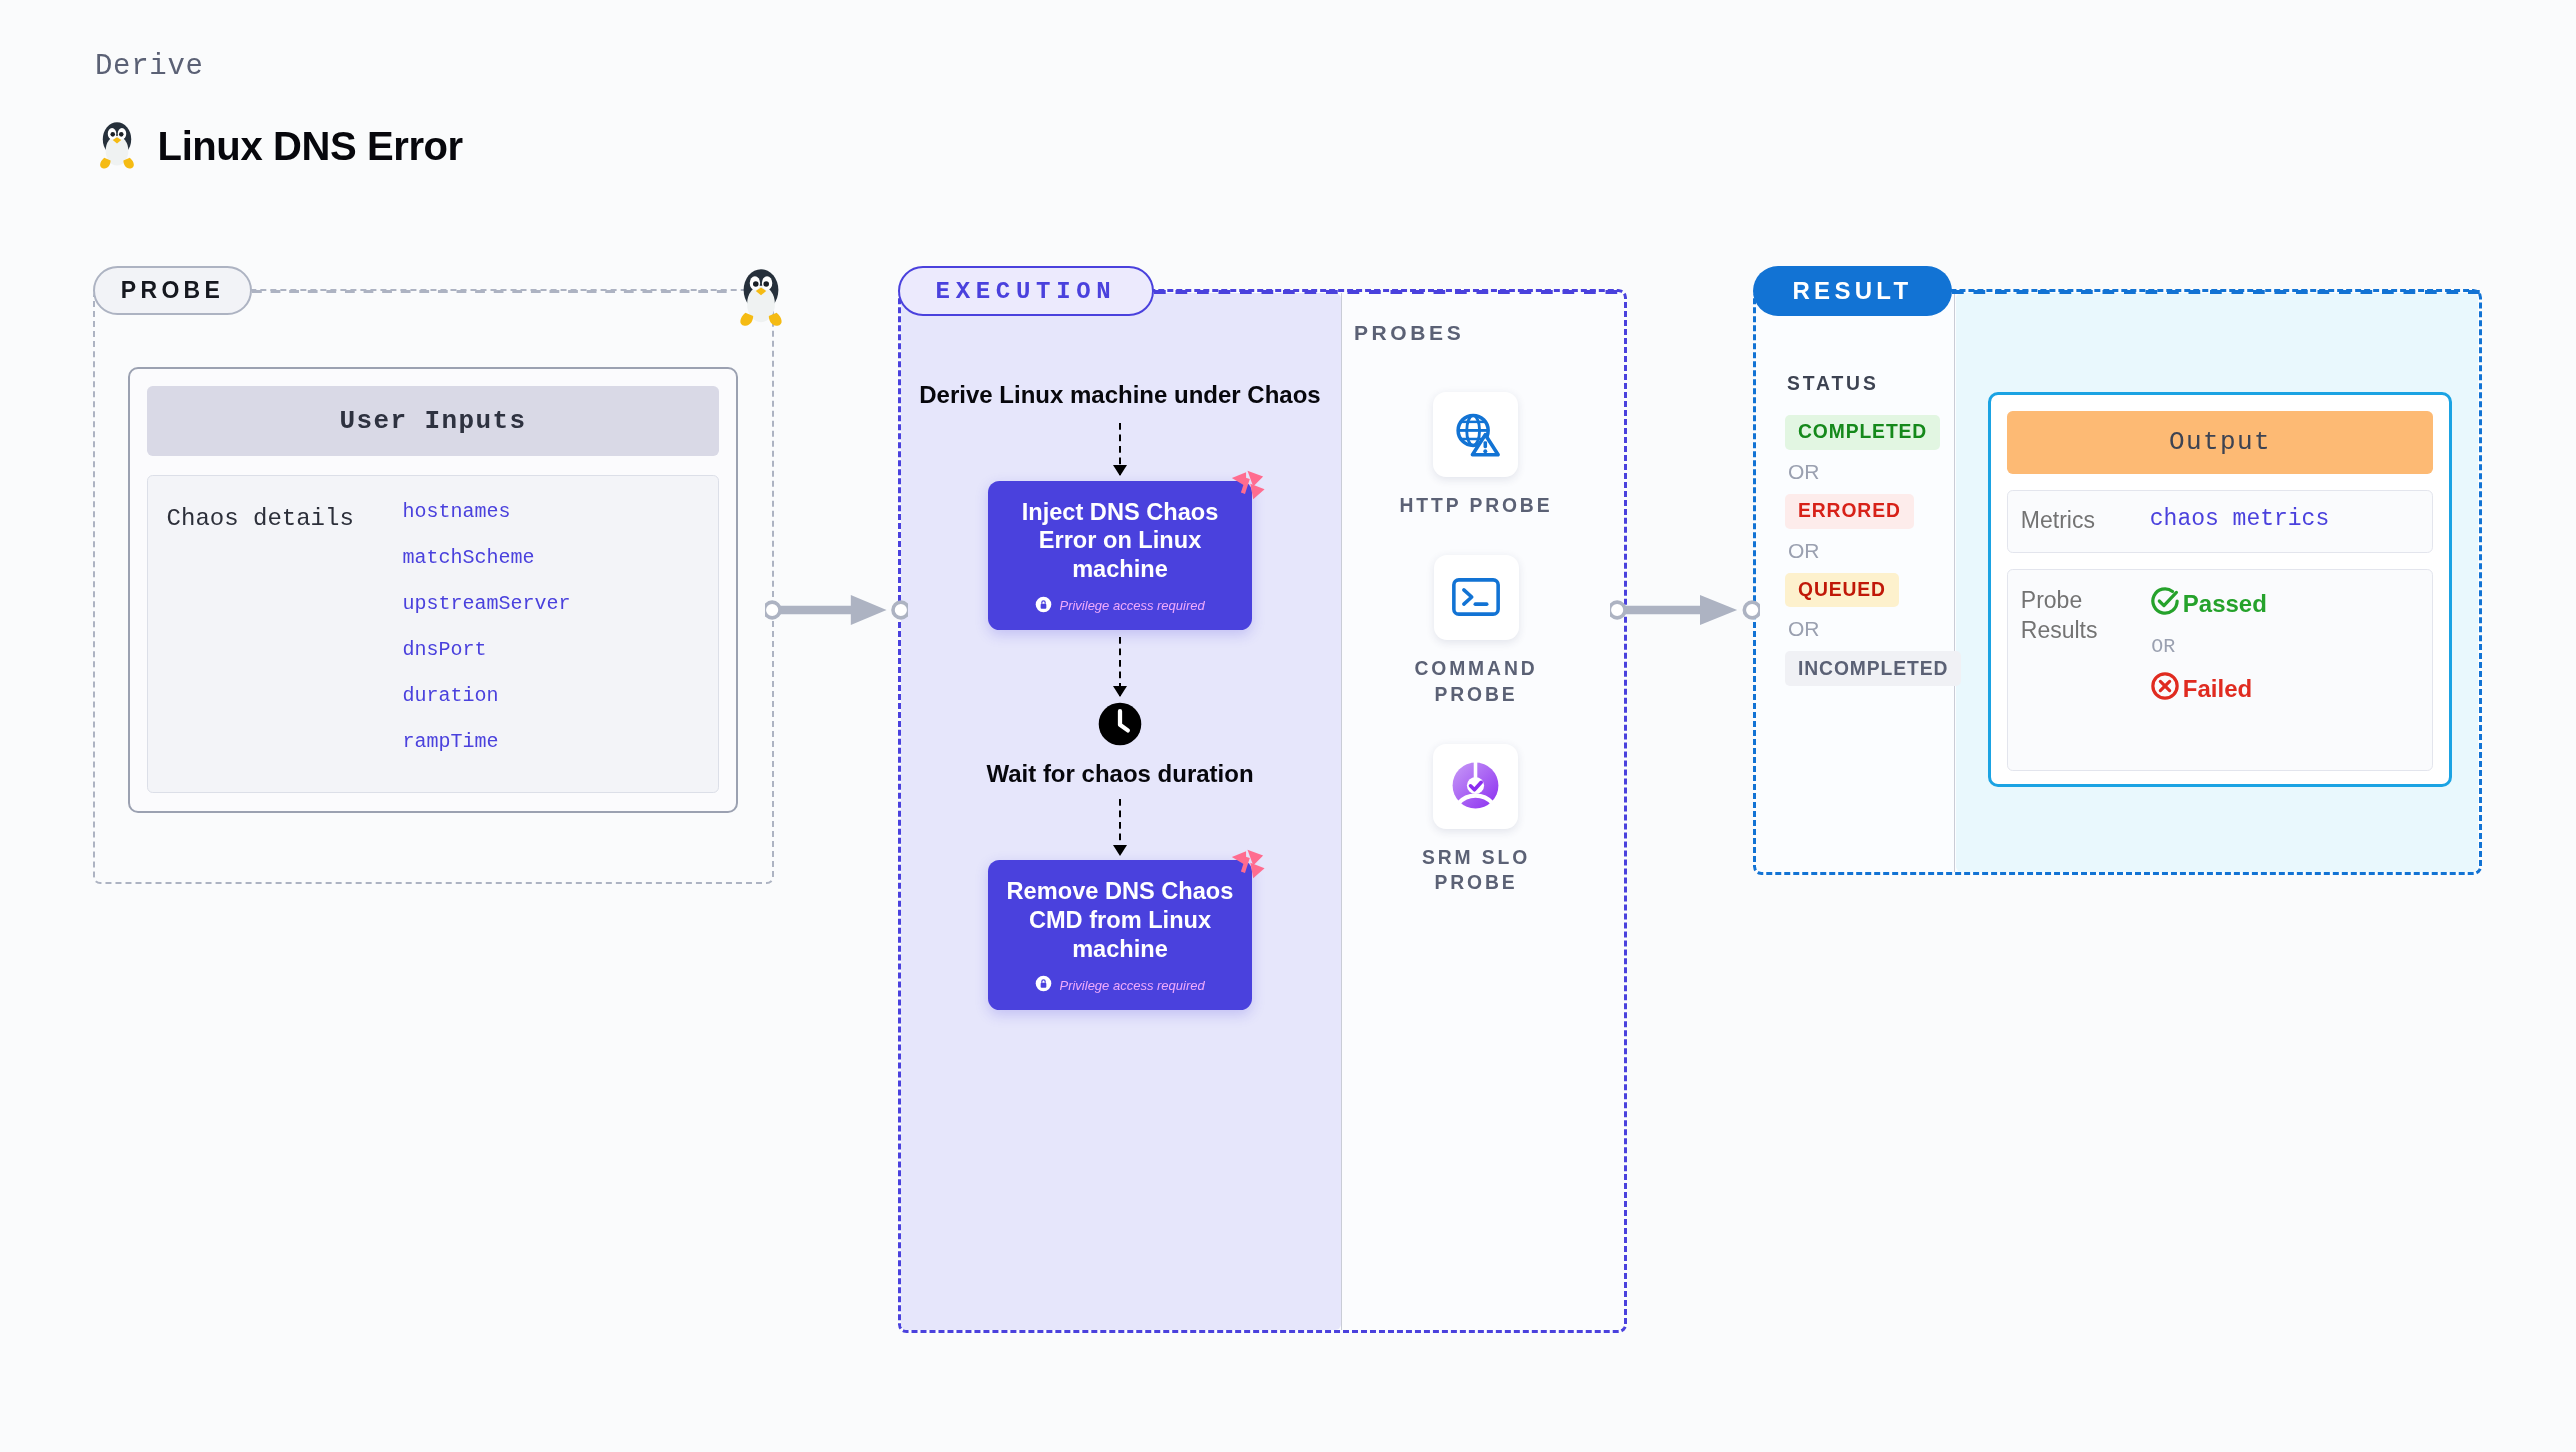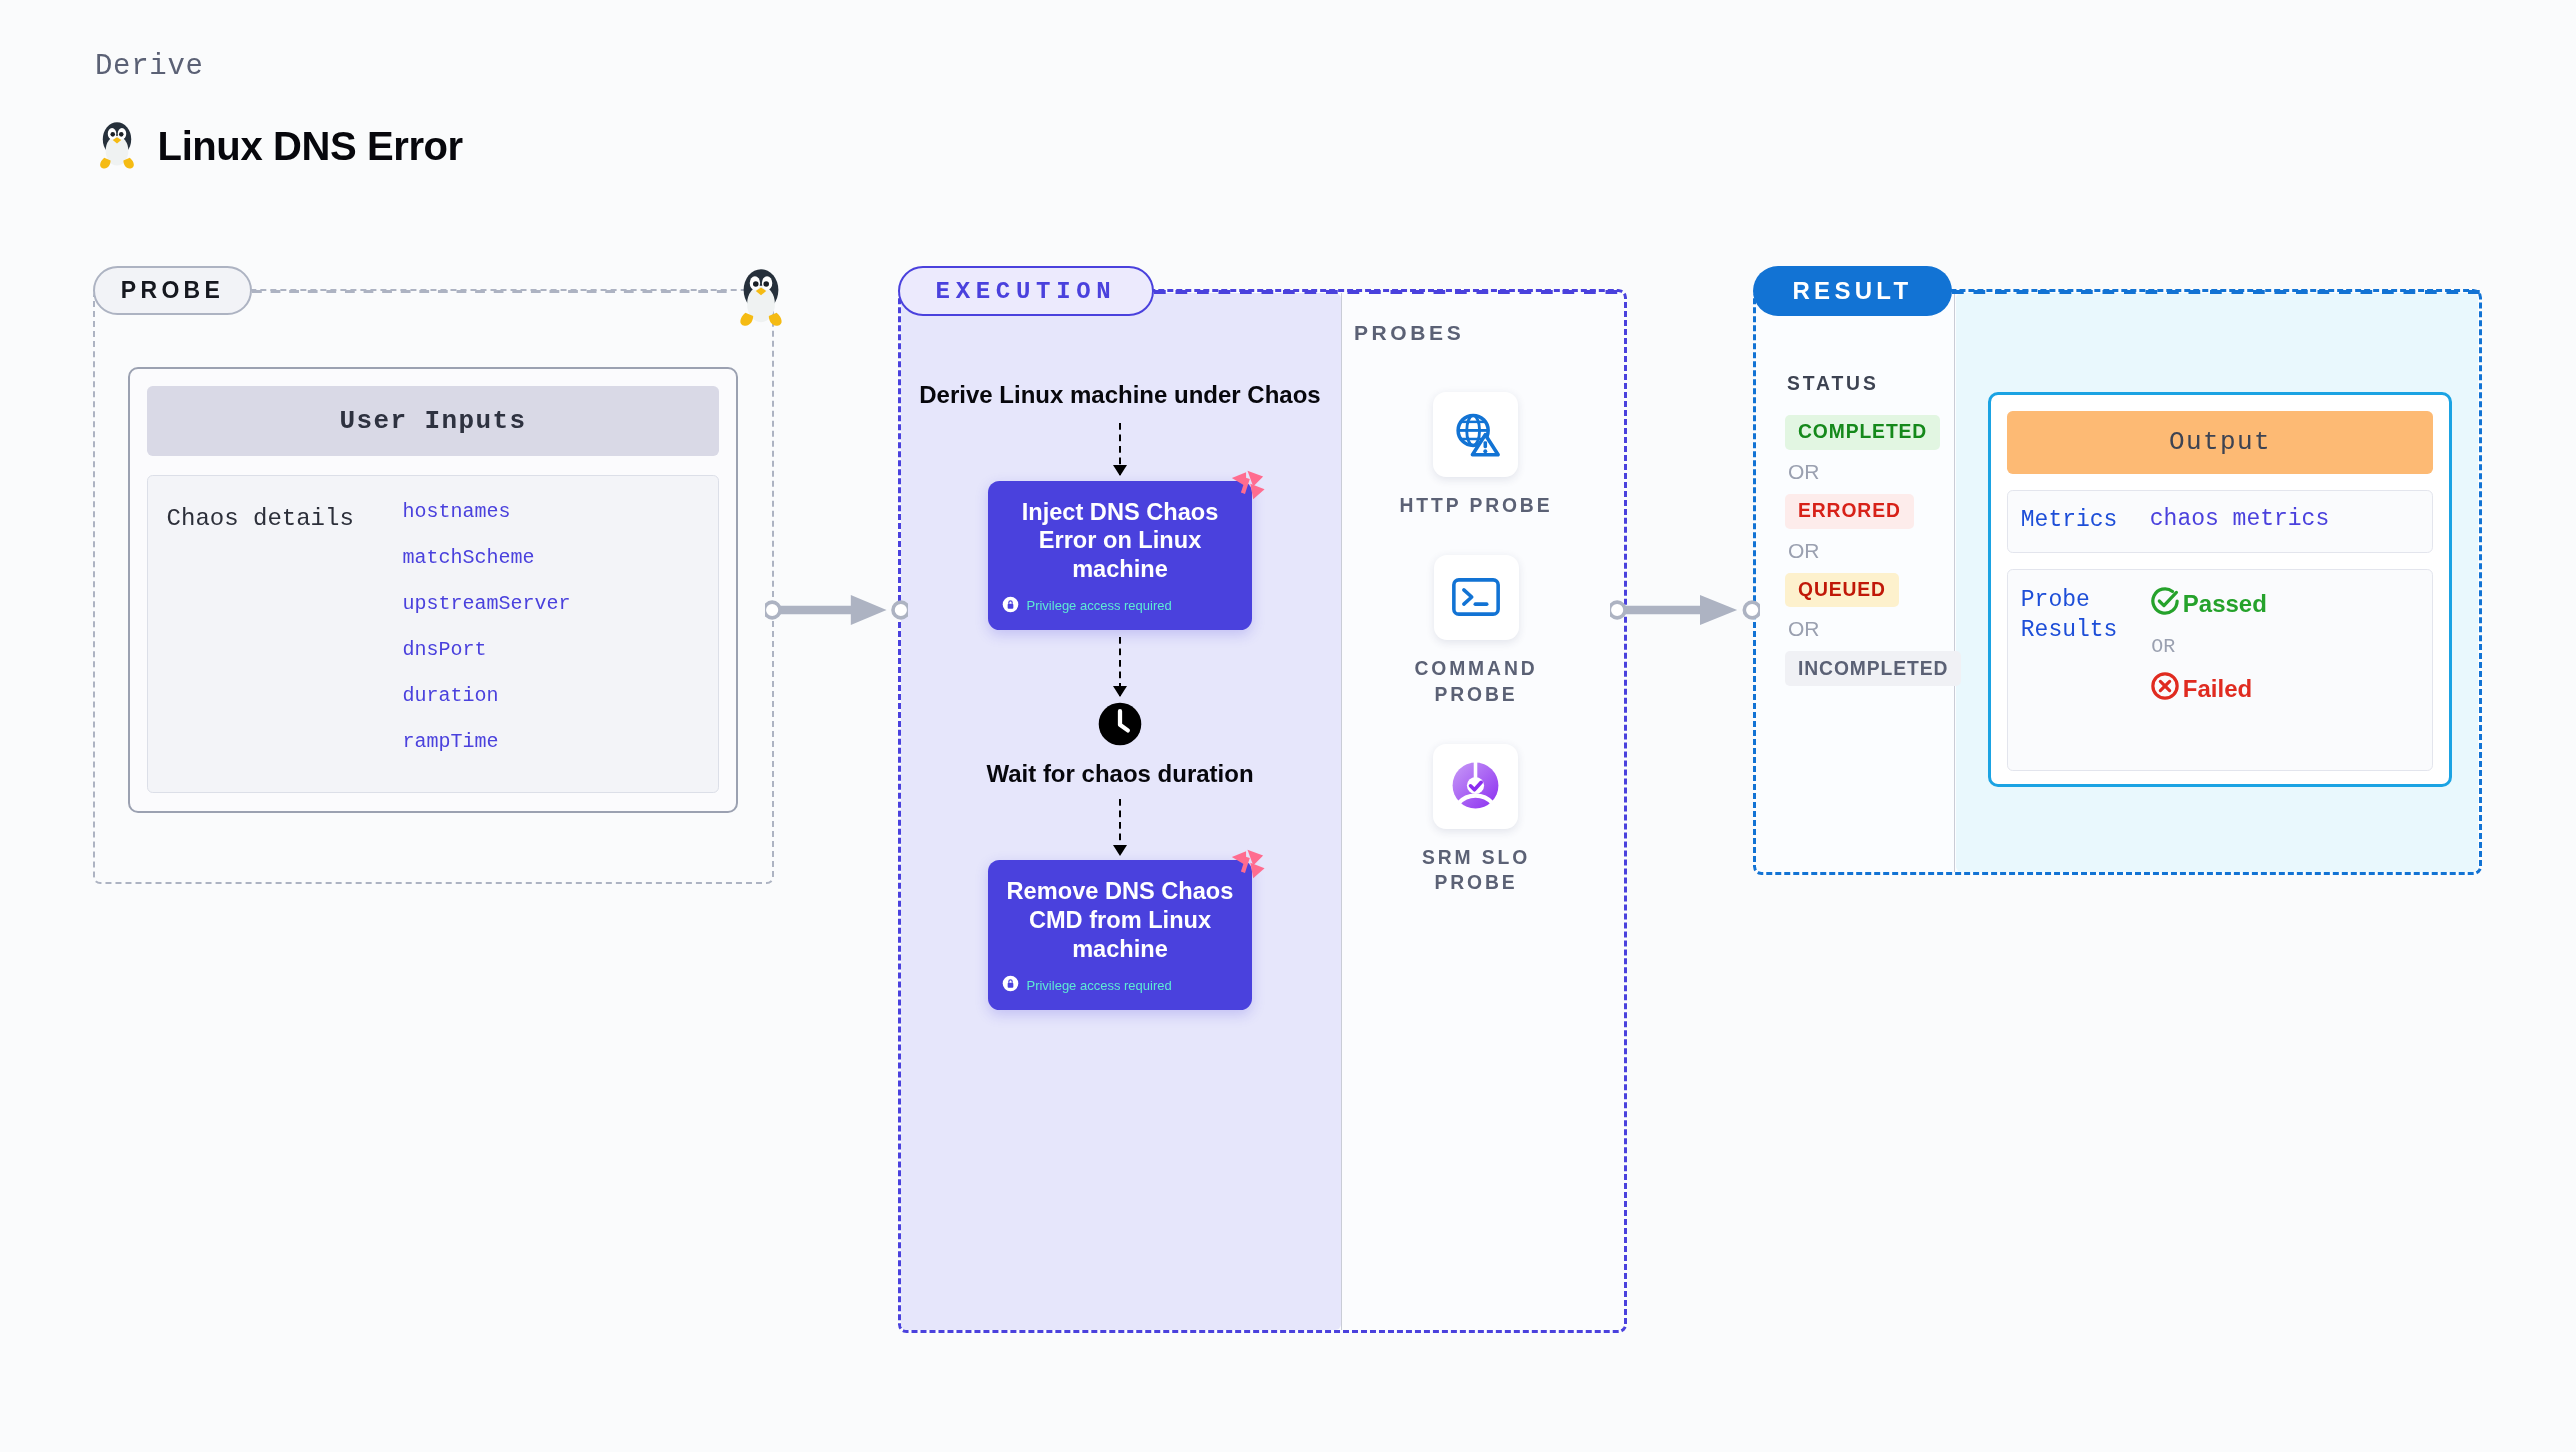--- a/index.html
+++ b/index.html
@@ -182,22 +182,22 @@
     border-radius: 11.5px;
     padding: 17px 14.3px 14.3px;
     box-shadow: 0 4.3px 13px rgba(74,65,221,0.22);
     text-align: center;
   }
   .chaos-box-title {
     color: #ffffff; font-size: 23.6px; font-weight: bold; line-height: 1.22;
   }
   .chaos-box-priv {
     margin-top: 11.5px;
-    display: flex; align-items: center; gap: 7.2px;
-    color: #5eead4; font-size: 13px;
+    display: flex; align-items: center; justify-content: center; gap: 7.2px;
+    color: #f0abfc; font-size: 13px; font-style: italic;
   }
   .harness-badge {
     position: absolute; right: -14.3px; top: -13px;
     width: 37px; height: 37px;
   }
   .clock-icon {
     width: 44px; height: 44px;
   }
 
   
@@ -268,22 +268,22 @@
   .output-row {
     margin-top: 15.8px;
     box-sizing: border-box;
     border: 1.4px solid #e3e5ed;
     border-radius: 5.7px;
     background: #fafbfd;
     display: flex;
     padding: 15.8px 13px;
   }
   .output-row-label {
-    font-family: Liberation Mono, monospace;
-    font-size: 23px; color: #1d4ed8;
+    font-family: Liberation Sans, sans-serif;
+    font-size: 23px; color: #737373;
     width: 129px; flex: none; line-height: 1.3;
   }
   .metrics-value {
     font-family: "Liberation Mono", monospace;
     font-size: 23px; color: #4a41dd;
   }
   #probe-results-row { height: 202px; align-items: flex-start; }
   .probe-result-line {
     display: flex; align-items: center; gap: 3px;
     font-size: 24px; font-weight: bold;

